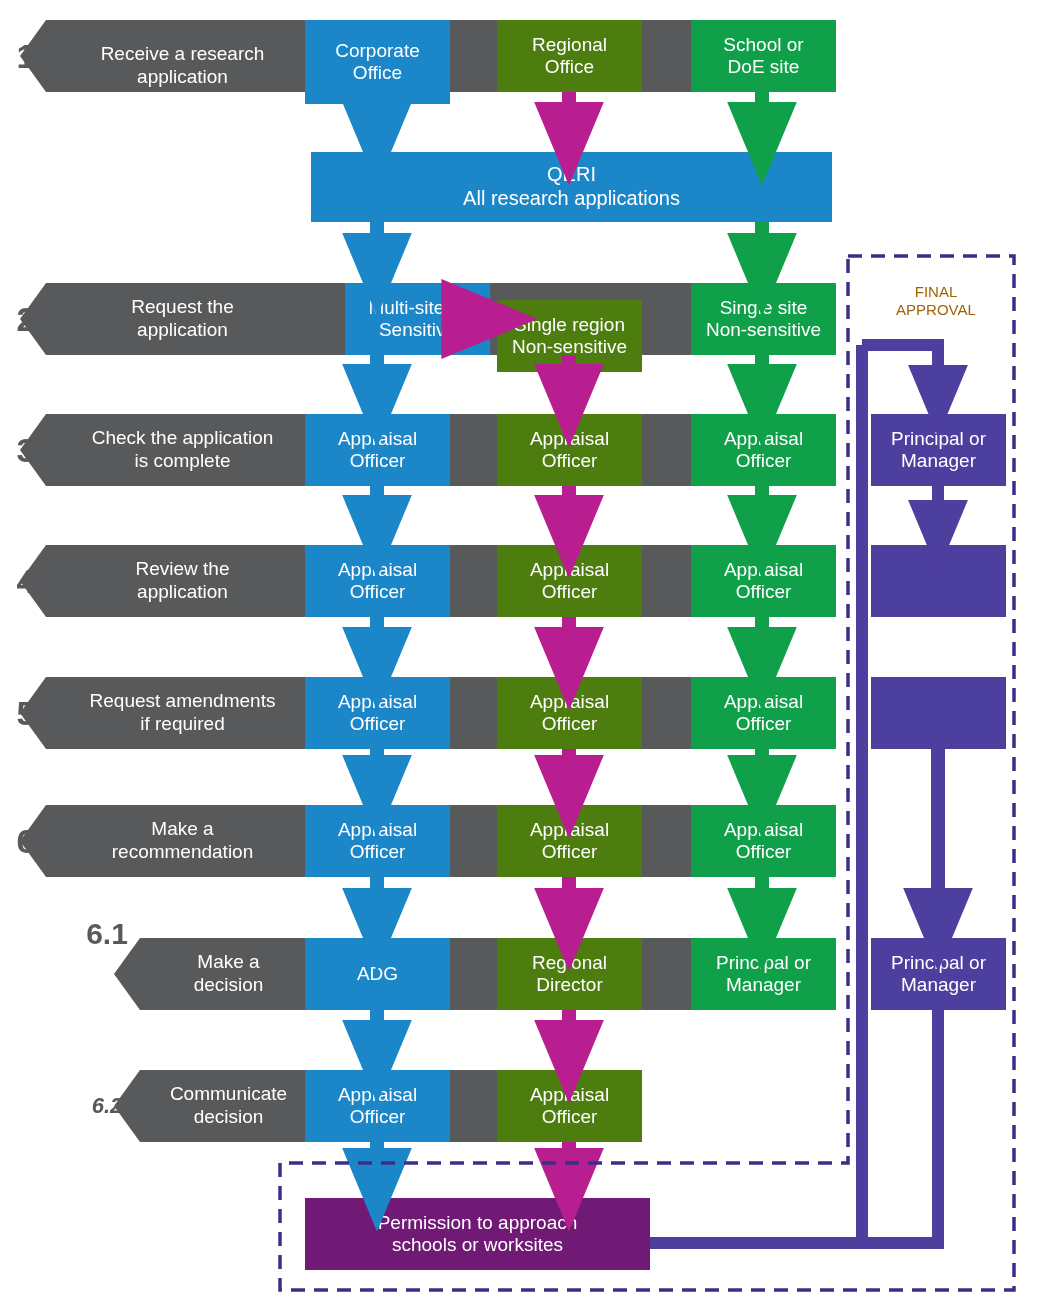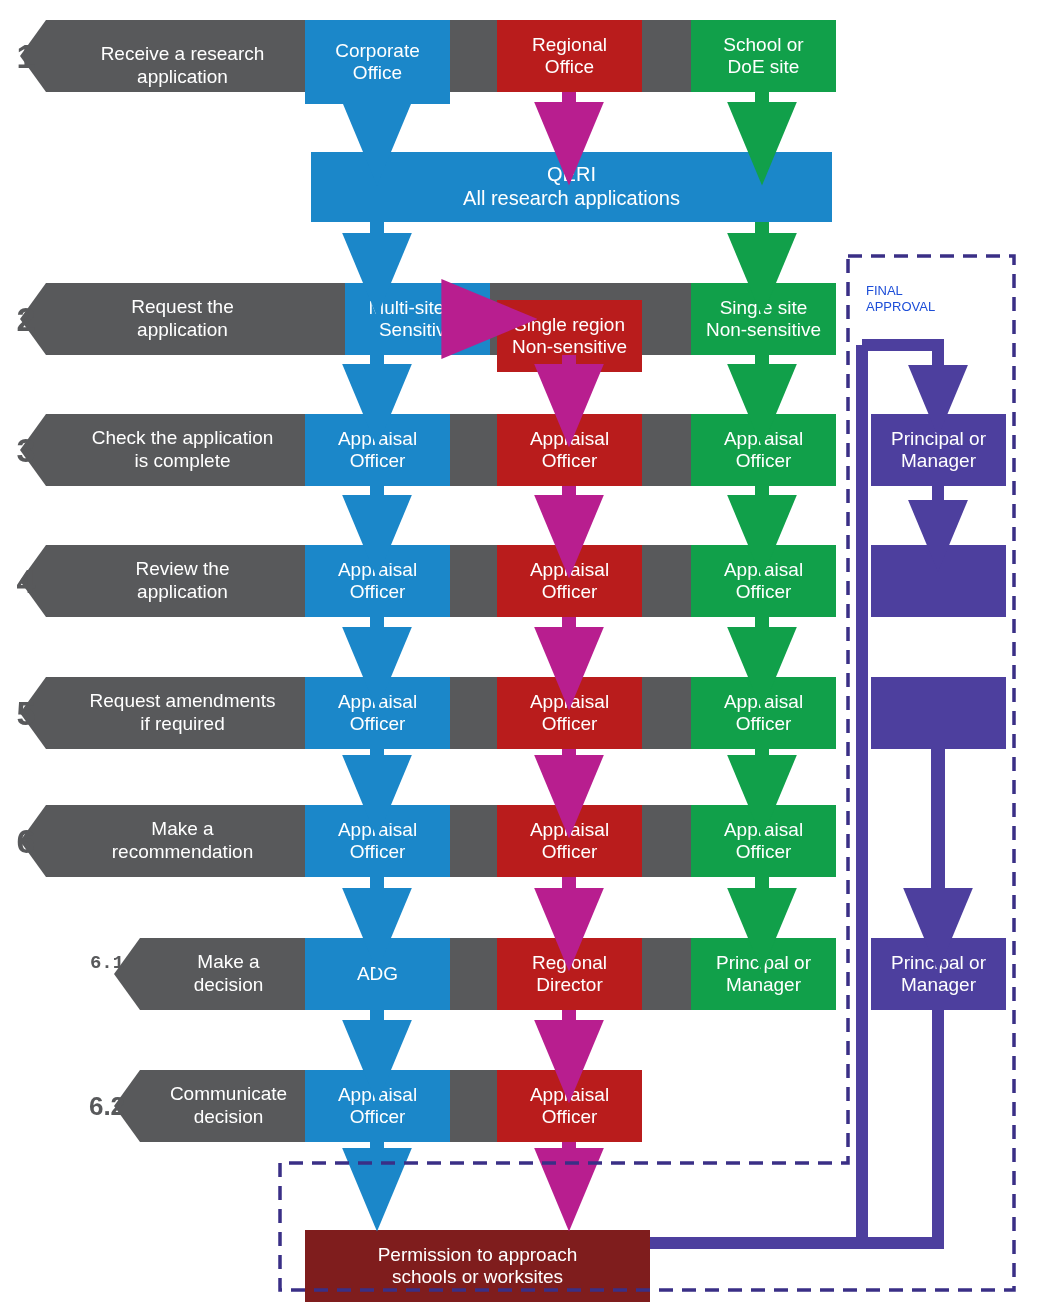--- a/index.html
+++ b/index.html
@@ -47,29 +47,29 @@
     position: absolute;
     display: flex;
     align-items: center;
     justify-content: center;
     color: #58595b;
     font-weight: bold;
     font-size: 34px;
     z-index: 4;
   }
   .blue  { background: #1b87c9; }
-  .mag   { background: #b91c1c; }
+  .mag   { background: #4d7c0f; }
   .green { background: #11a04a; }
   .purple{ background: #4d3f9e; }
-  .purple-dark { background: #7f1d1d; margin-top: 32px; }
+  .purple-dark { background: #701a75; }
   .final-approval-label {
     position: absolute;
-    color: #1d4ed8;
-    text-align: left;
-    font-size: 13px;
+    color: #a16207;
+    text-align: center;
+    font-size: 15px;
     line-height: 1.2;
     white-space: pre-line;
     z-index: 5;
   }
   svg.overlay {
     position: absolute;
     left: 0; top: 0;
     width: 1046px; height: 1305px;
     pointer-events: none;
     z-index: 2;
@@ -151,33 +151,33 @@
   <div class="grey-label tagline" style="left:60px; top:805px; width:245px; height:72px;">Make a
 recommendation</div>
   <div class="box blue" style="left:305px; top:805px; width:145px; height:72px;">Appraisal
 Officer</div>
   <div class="box mag" style="left:497px; top:805px; width:145px; height:72px;">Appraisal
 Officer</div>
   <div class="box green" style="left:691px; top:805px; width:145px; height:72px;">Appraisal
 Officer</div>
 
   <div class="grey-band" style="left:140px; top:938px; width:696px; height:72px;"></div>
-  <div class="step-num" style="left:72px; top:927px; width:70px; height:72px; font-size:19px;font-family:Liberation Mono, monospace;">6.1</div>
+  <div class="step-num" style="left:72px; top:898px; width:70px; height:72px; font-size:30px;">6.1</div>
   <div class="grey-label tagline" style="left:152px; top:938px; width:153px; height:72px;">Make a
 decision</div>
   <div class="box blue" style="left:305px; top:938px; width:145px; height:72px;">ADG</div>
   <div class="box mag" style="left:497px; top:938px; width:145px; height:72px;">Regional
 Director</div>
   <div class="box green" style="left:691px; top:938px; width:145px; height:72px;">Principal or
 Manager</div>
   <div class="box purple" style="left:871px; top:938px; width:135px; height:72px;">Principal or
 Manager</div>
 
   <div class="grey-band" style="left:140px; top:1070px; width:502px; height:72px;"></div>
-  <div class="step-num" style="left:72px; top:1070px; width:70px; height:72px; font-size:26px;">6.2</div>
+  <div class="step-num" style="left:72px; top:1070px; width:70px; height:72px; font-size:22px;font-style:italic;">6.2</div>
   <div class="grey-label tagline" style="left:152px; top:1070px; width:153px; height:72px;">Communicate
 decision</div>
   <div class="box blue" style="left:305px; top:1070px; width:145px; height:72px;">Appraisal
 Officer</div>
   <div class="box mag" style="left:497px; top:1070px; width:145px; height:72px;">Appraisal
 Officer</div>
 
   <div class="box purple-dark" style="left:305px; top:1198px; width:345px; height:72px;">Permission to approach
 schools or worksites</div>
 

